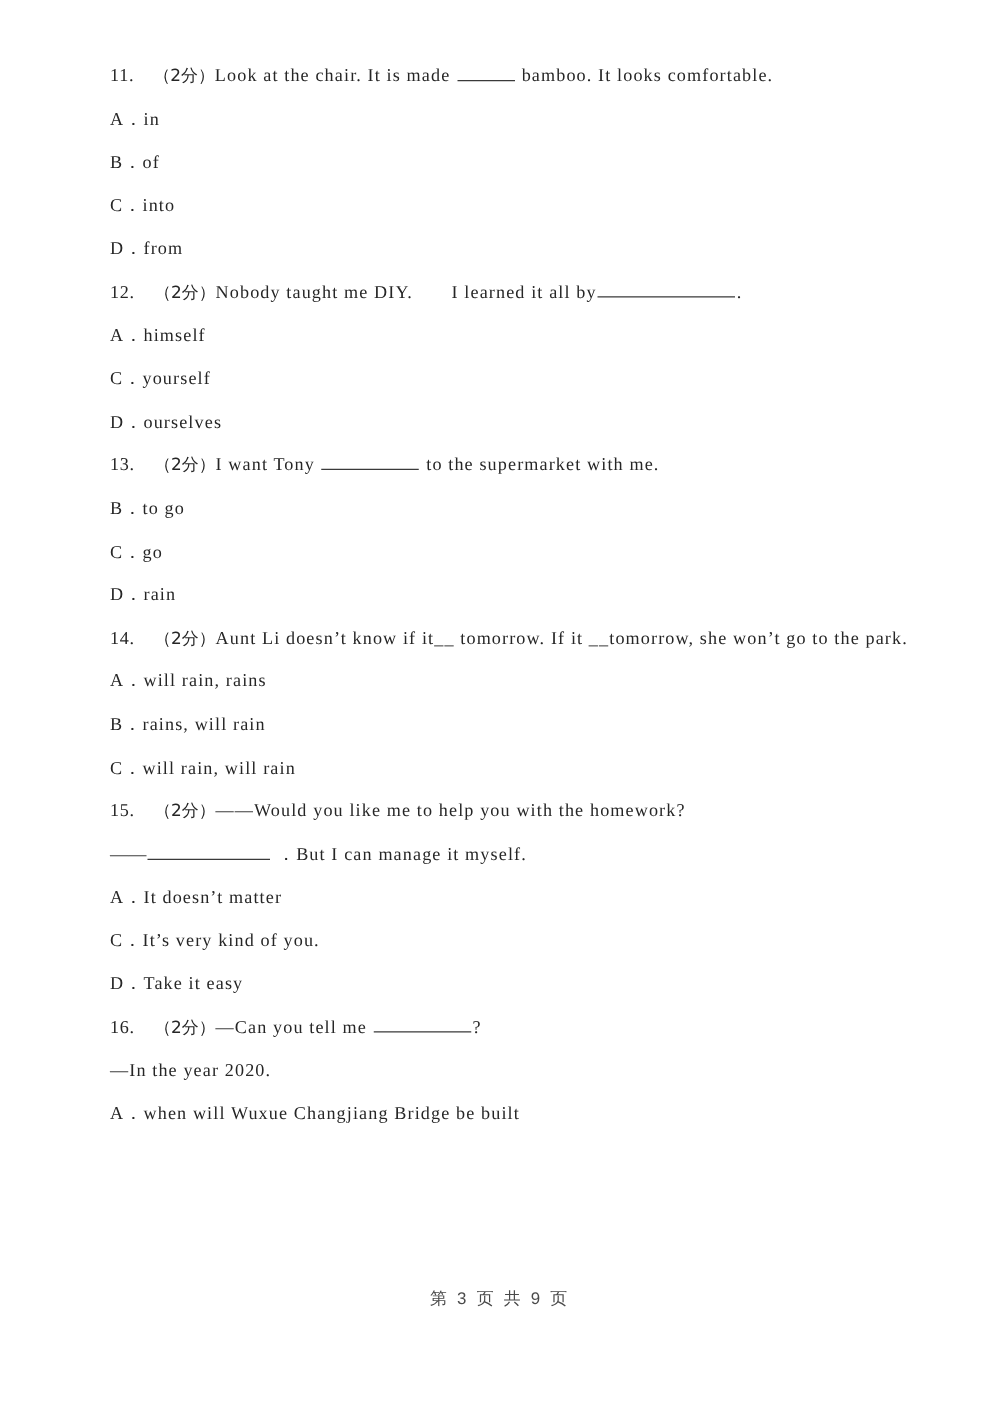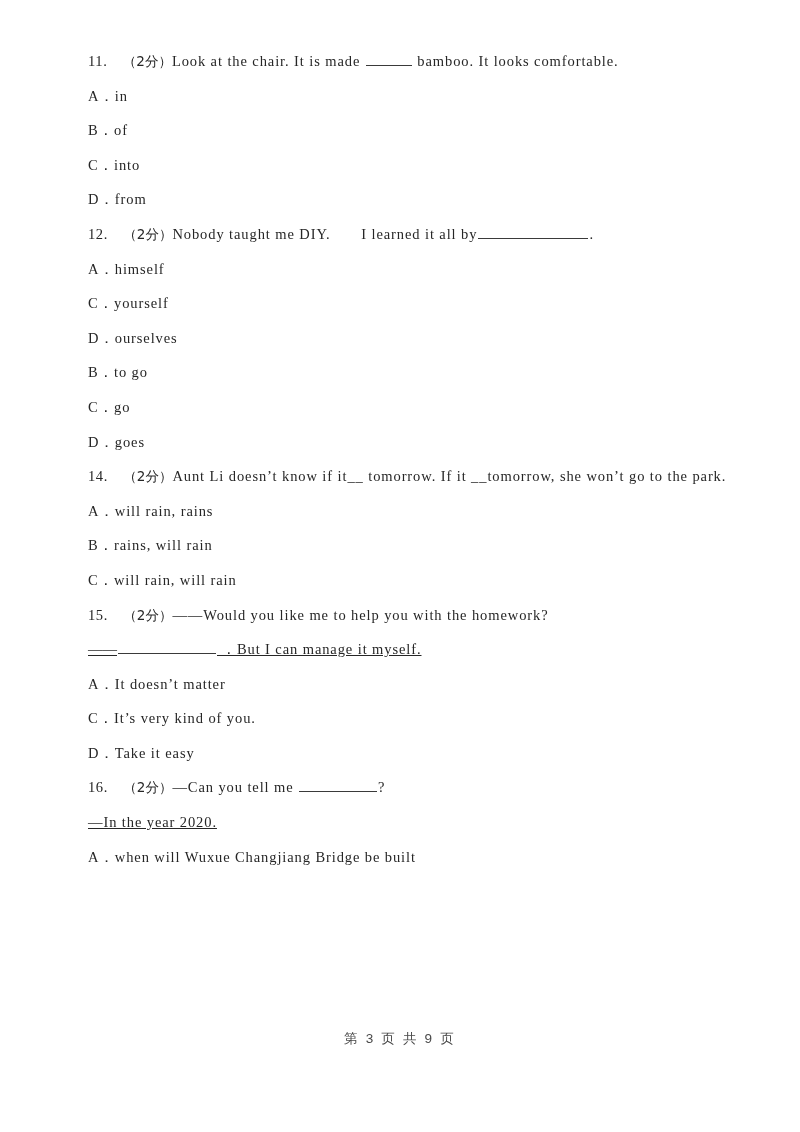--- a/index.html
+++ b/index.html
@@ -44,21 +44,20 @@
   }
   .q-line.wrapped {
     
     text-align: justify;
   }
   .opt-line {
     padding-left: 40px;
   }
   .cont-line {
     padding-left: 40px;
-    text-decoration: underline;
   }
   .num {
     letter-spacing: 0.6px;
   }
   .marks {
     font-family: "DejaVu Sans", "Liberation Sans", sans-serif;
     font-size: 13.5px;
     letter-spacing: 0;
   }
   .blank {
@@ -99,24 +98,25 @@
     <div class="line opt-line"><span>B．</span><span>of</span></div>
     <div class="line opt-line"><span>C．</span><span>into</span></div>
     <div class="line opt-line"><span>D．</span><span>from</span></div>
 
     <div class="line q-line"><span class="num">12.</span>　<span class="marks">（2分）</span><span>Nobody taught me DIY.　　I learned it all by</span><span class="blank xxl"></span><span>.</span></div>
 
     <div class="line opt-line"><span>A．</span><span>himself</span></div>
     <div class="line opt-line"><span>C．</span><span>yourself</span></div>
     <div class="line opt-line"><span>D．</span><span>ourselves</span></div>
 
+    <div class="line q-line"><span class="num">13.</span>　<span class="marks">（2分）</span><span>I want Tony </span><span class="blank lg"></span><span> to the supermarket with me.</span></div>
 
     <div class="line opt-line"><span>B．</span><span>to go</span></div>
     <div class="line opt-line"><span>C．</span><span>go</span></div>
-    <div class="line opt-line"><span>D．</span><span>goes</span></div>
+    <div class="line opt-line"><span>D．</span><span>rain</span></div>
 
     <div class="line q-line wrapped"><span class="num">14.</span>　<span class="marks">（2分）</span><span>Aunt Li doesn’t know if it__ tomorrow. If it __tomorrow, she won’t go to the park.</span></div>
 
     <div class="line opt-line"><span>A．</span><span>will rain, rains</span></div>
     <div class="line opt-line"><span>B．</span><span>rains, will rain</span></div>
     <div class="line opt-line"><span>C．</span><span>will rain, will rain</span></div>
 
     <div class="line q-line"><span class="num">15.</span>　<span class="marks">（2分）</span><span>——Would you like me to help you with the homework?</span></div>
 
     <div class="line cont-line"><span class="dash">——</span><span class="blank xl"></span><span> ．But I can manage it myself.</span></div>

